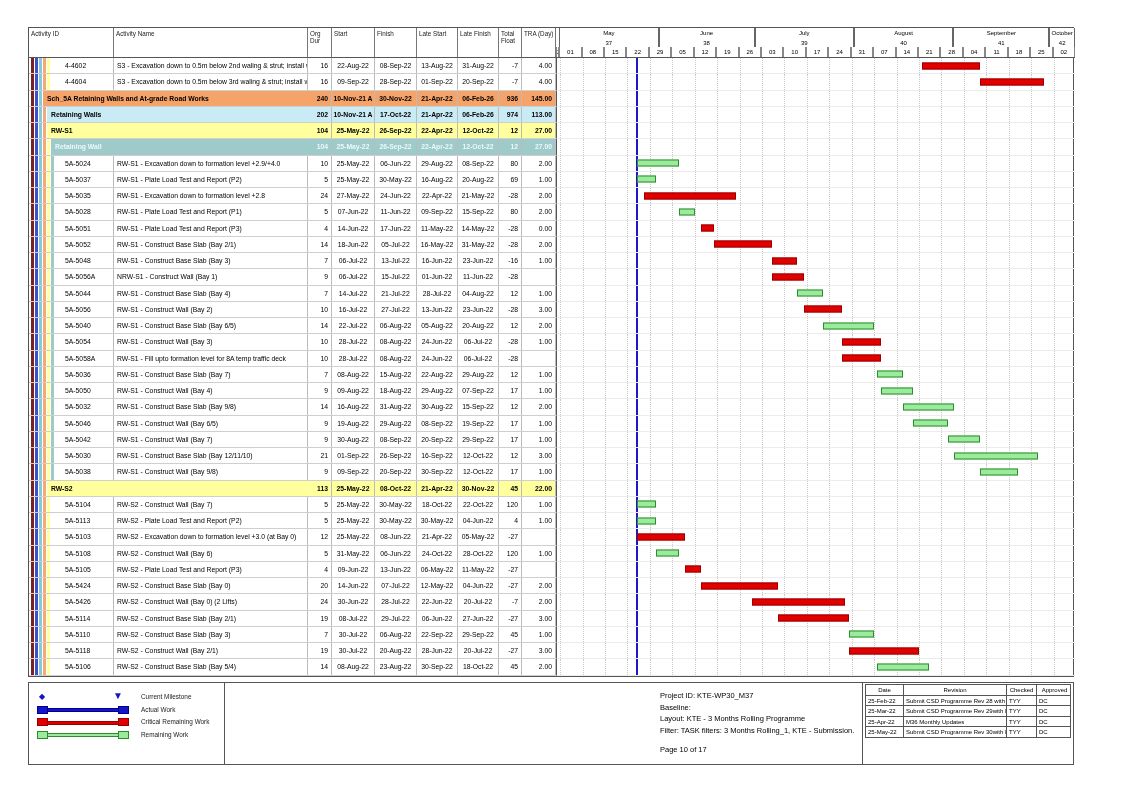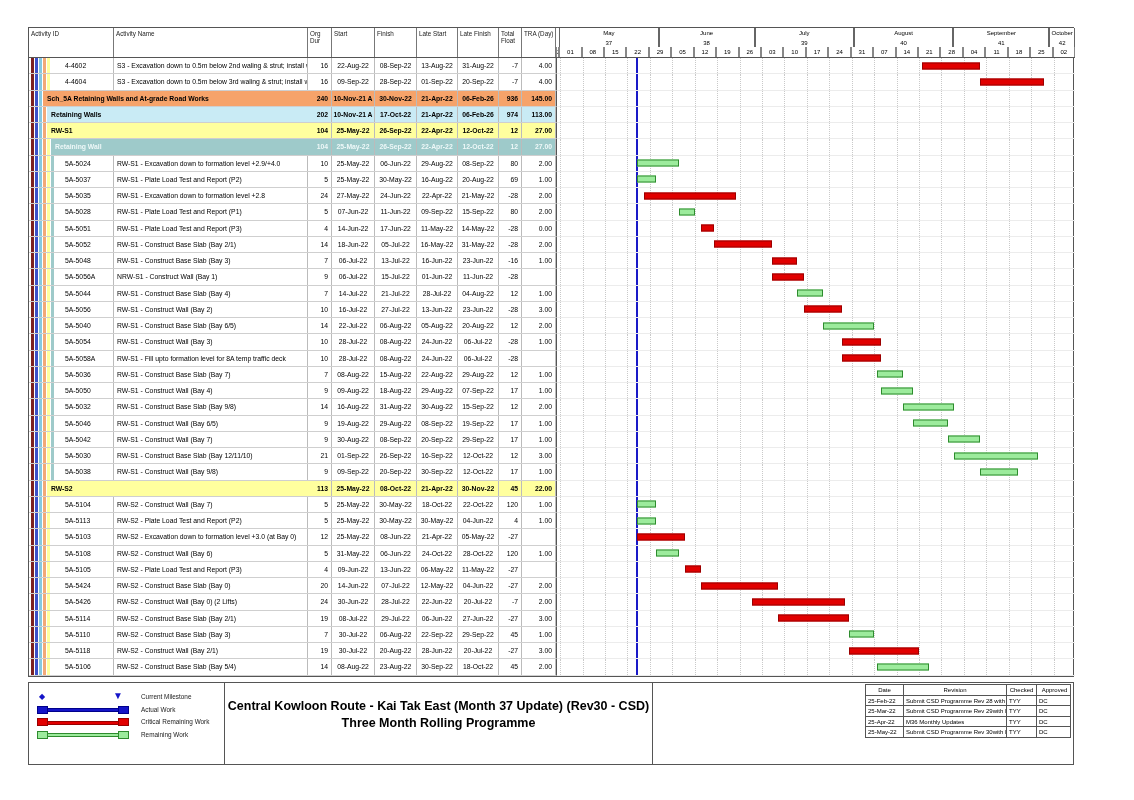--- a/index.html
+++ b/index.html
@@ -1855,23 +1855,26 @@
         </div>
         <div class="legitem" style="top: 45.5px;">
           <div class="legicon">
             <div class="legbarmid" style="background: rgb(156, 235, 156); border: 1px solid rgb(46, 139, 46);"></div>
             <div class="legsq" style="left: 0px; background: rgb(156, 235, 156); border: 1px solid rgb(46, 139, 46);"></div>
             <div class="legsq" style="left: 81px; background: rgb(156, 235, 156); border: 1px solid rgb(46, 139, 46);"></div>
           </div>
           <div class="leglabel">Remaining Work</div>
         </div>
       </div>
-    <div class="fsec titlebox" style="left:196px;width:428px;padding-top:15px;">
-      <div class="t1">Central Kowloon Route - Kai Tak East (Month 37 Update) (Rev30 - CSD)</div>
-      <div class="t2">Three Month Rolling Programme</div>
+    <div class="fsec projbox" style="left:624px;width:210px;">
+      <div>Project ID: KTE-WP30_M37</div>
+      <div>Baseline:</div>
+      <div>Layout: KTE - 3 Months Rolling Programme</div>
+      <div>Filter: TASK filters: 3 Months Rolling_1, KTE - Submission.</div>
+      <div class="pgline">Page 10 of 17</div>
     </div>
     <div class="fsec" style="left:834px;width:212px;border-right:none;">
       <div class="revtbl" id="revtbl" style="width: 206px;">
           <div class="revrow revhead">
             <div class="revcell" style="left: 0px; width: 38px;">Date</div>
             <div class="revcell" style="left: 38px; width: 103px;">Revision</div>
             <div class="revcell" style="left: 141px; width: 30px;">Checked</div>
             <div class="revcell" style="left: 171px; width: 35px; border-right: none;">Approved</div>
           </div>
           <div class="revrow">

